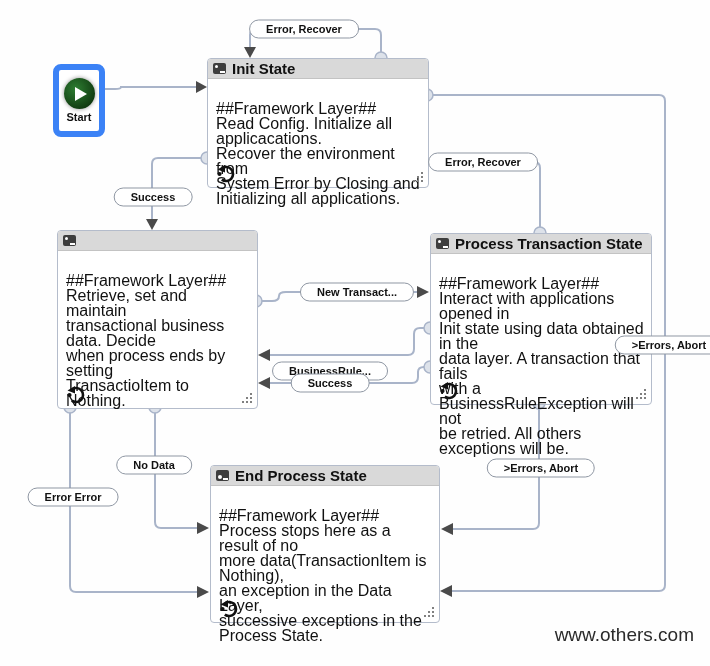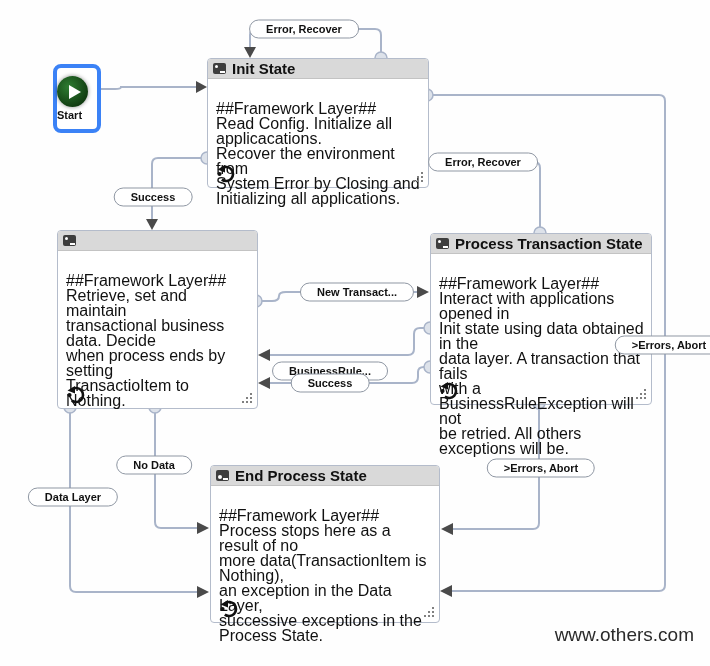--- a/index.html
+++ b/index.html
@@ -19,22 +19,22 @@
   .hicon::before{content:"";position:absolute;left:2px;top:2px;width:3px;height:3px;background:#fff;border-radius:50%;}
   .hicon::after{content:"";position:absolute;right:1px;bottom:1px;width:5px;height:2px;background:#fff;}
   .hicon.end::before{top:auto;bottom:2px;width:4px;height:4px;}
   .loop-icon{position:absolute;left:7px;bottom:4px;}
   .grip{position:absolute;right:4px;bottom:4px;}
 
   .pill{position:absolute;transform:translate(-50%,-50%);background:#fff;border:1px solid #8f97a3;
         border-radius:10px;padding:2px 16px;font-size:11px;font-weight:bold;color:#111;
         white-space:nowrap;z-index:5;line-height:13px;}
 
-  .start-node{position:absolute;left:53px;top:64px;width:40px;height:61px;border:4px solid #3b82f6;
-        border-radius:8px;background:#fff;display:flex;flex-direction:column;
+  .start-node{position:absolute;left:53px;top:64px;width:40px;height:61px;border:6px solid #3b82f6;
+        border-radius:8px;background:#fff;display:flex;flex-direction:column;align-items:center;
         justify-content:center;gap:2px;z-index:2;}
   .play{width:31px;height:31px;border-radius:50%;
         background:radial-gradient(circle at 38% 35%,#2e7d32,#103a10 75%);
         display:flex;align-items:center;justify-content:center;box-shadow:0 0 4px rgba(0,0,0,.45);}
   .play::after{content:"";border-left:12px solid #fff;border-top:7px solid transparent;
         border-bottom:7px solid transparent;margin-left:4px;}
   .start-label{font-size:11px;font-weight:bold;color:#111;}
 
   .watermark{position:absolute;right:16px;top:624px;font-size:19px;color:#2b2b2b;z-index:2;}
 </style>
@@ -203,18 +203,18 @@
     </svg>
   </div>
 
   <div class="pill" style="left:304px;top:29px;">Error, Recover</div>
   <div class="pill" style="left:483px;top:162px;">Error, Recover</div>
   <div class="pill" style="left:153px;top:197px;">Success</div>
   <div class="pill" style="left:357px;top:292px;">New Transact...</div>
   <div class="pill" style="left:330px;top:371px;">BusinessRule...</div>
   <div class="pill" style="left:330px;top:383px;">Success</div>
   <div class="pill" style="left:154px;top:465px;">No Data</div>
-  <div class="pill" style="left:73px;top:497px;">Data Layer</div>
+  <div class="pill" style="left:73px;top:497px;">Error Error</div>
   <div class="pill" style="left:669px;top:345px;">&gt;Errors, Abort</div>
   <div class="pill" style="left:541px;top:468px;">&gt;Errors, Abort</div>
 
   <div class="watermark">www.others.com</div>
 </div>
 
 </body></html>

